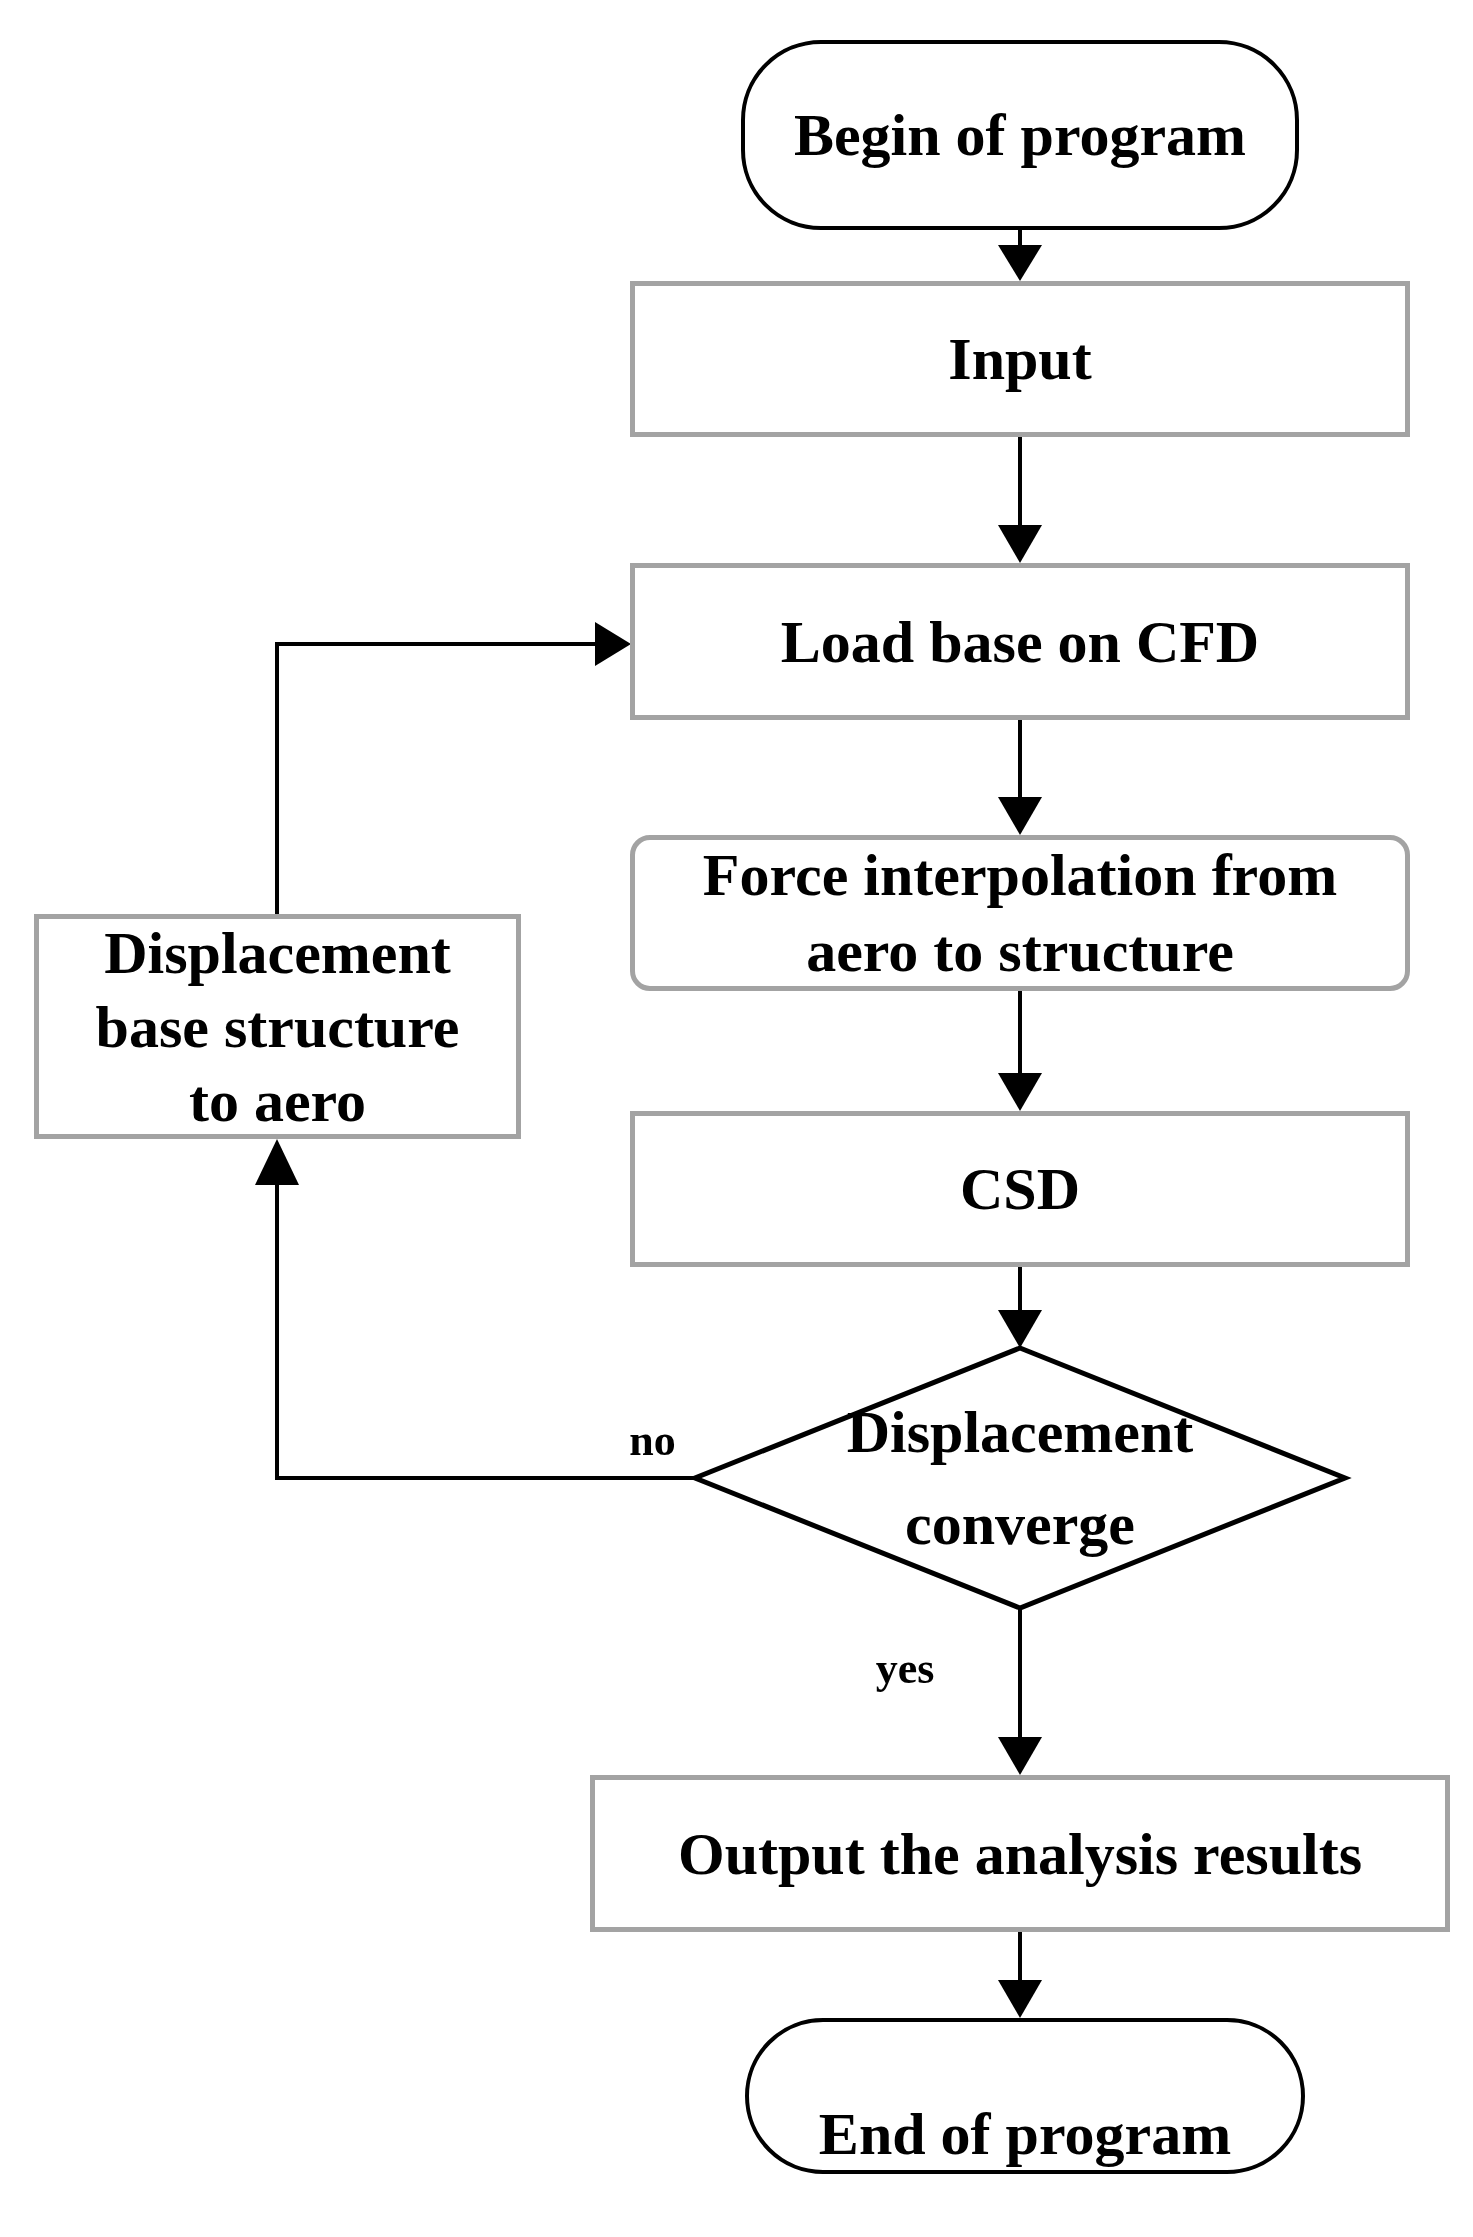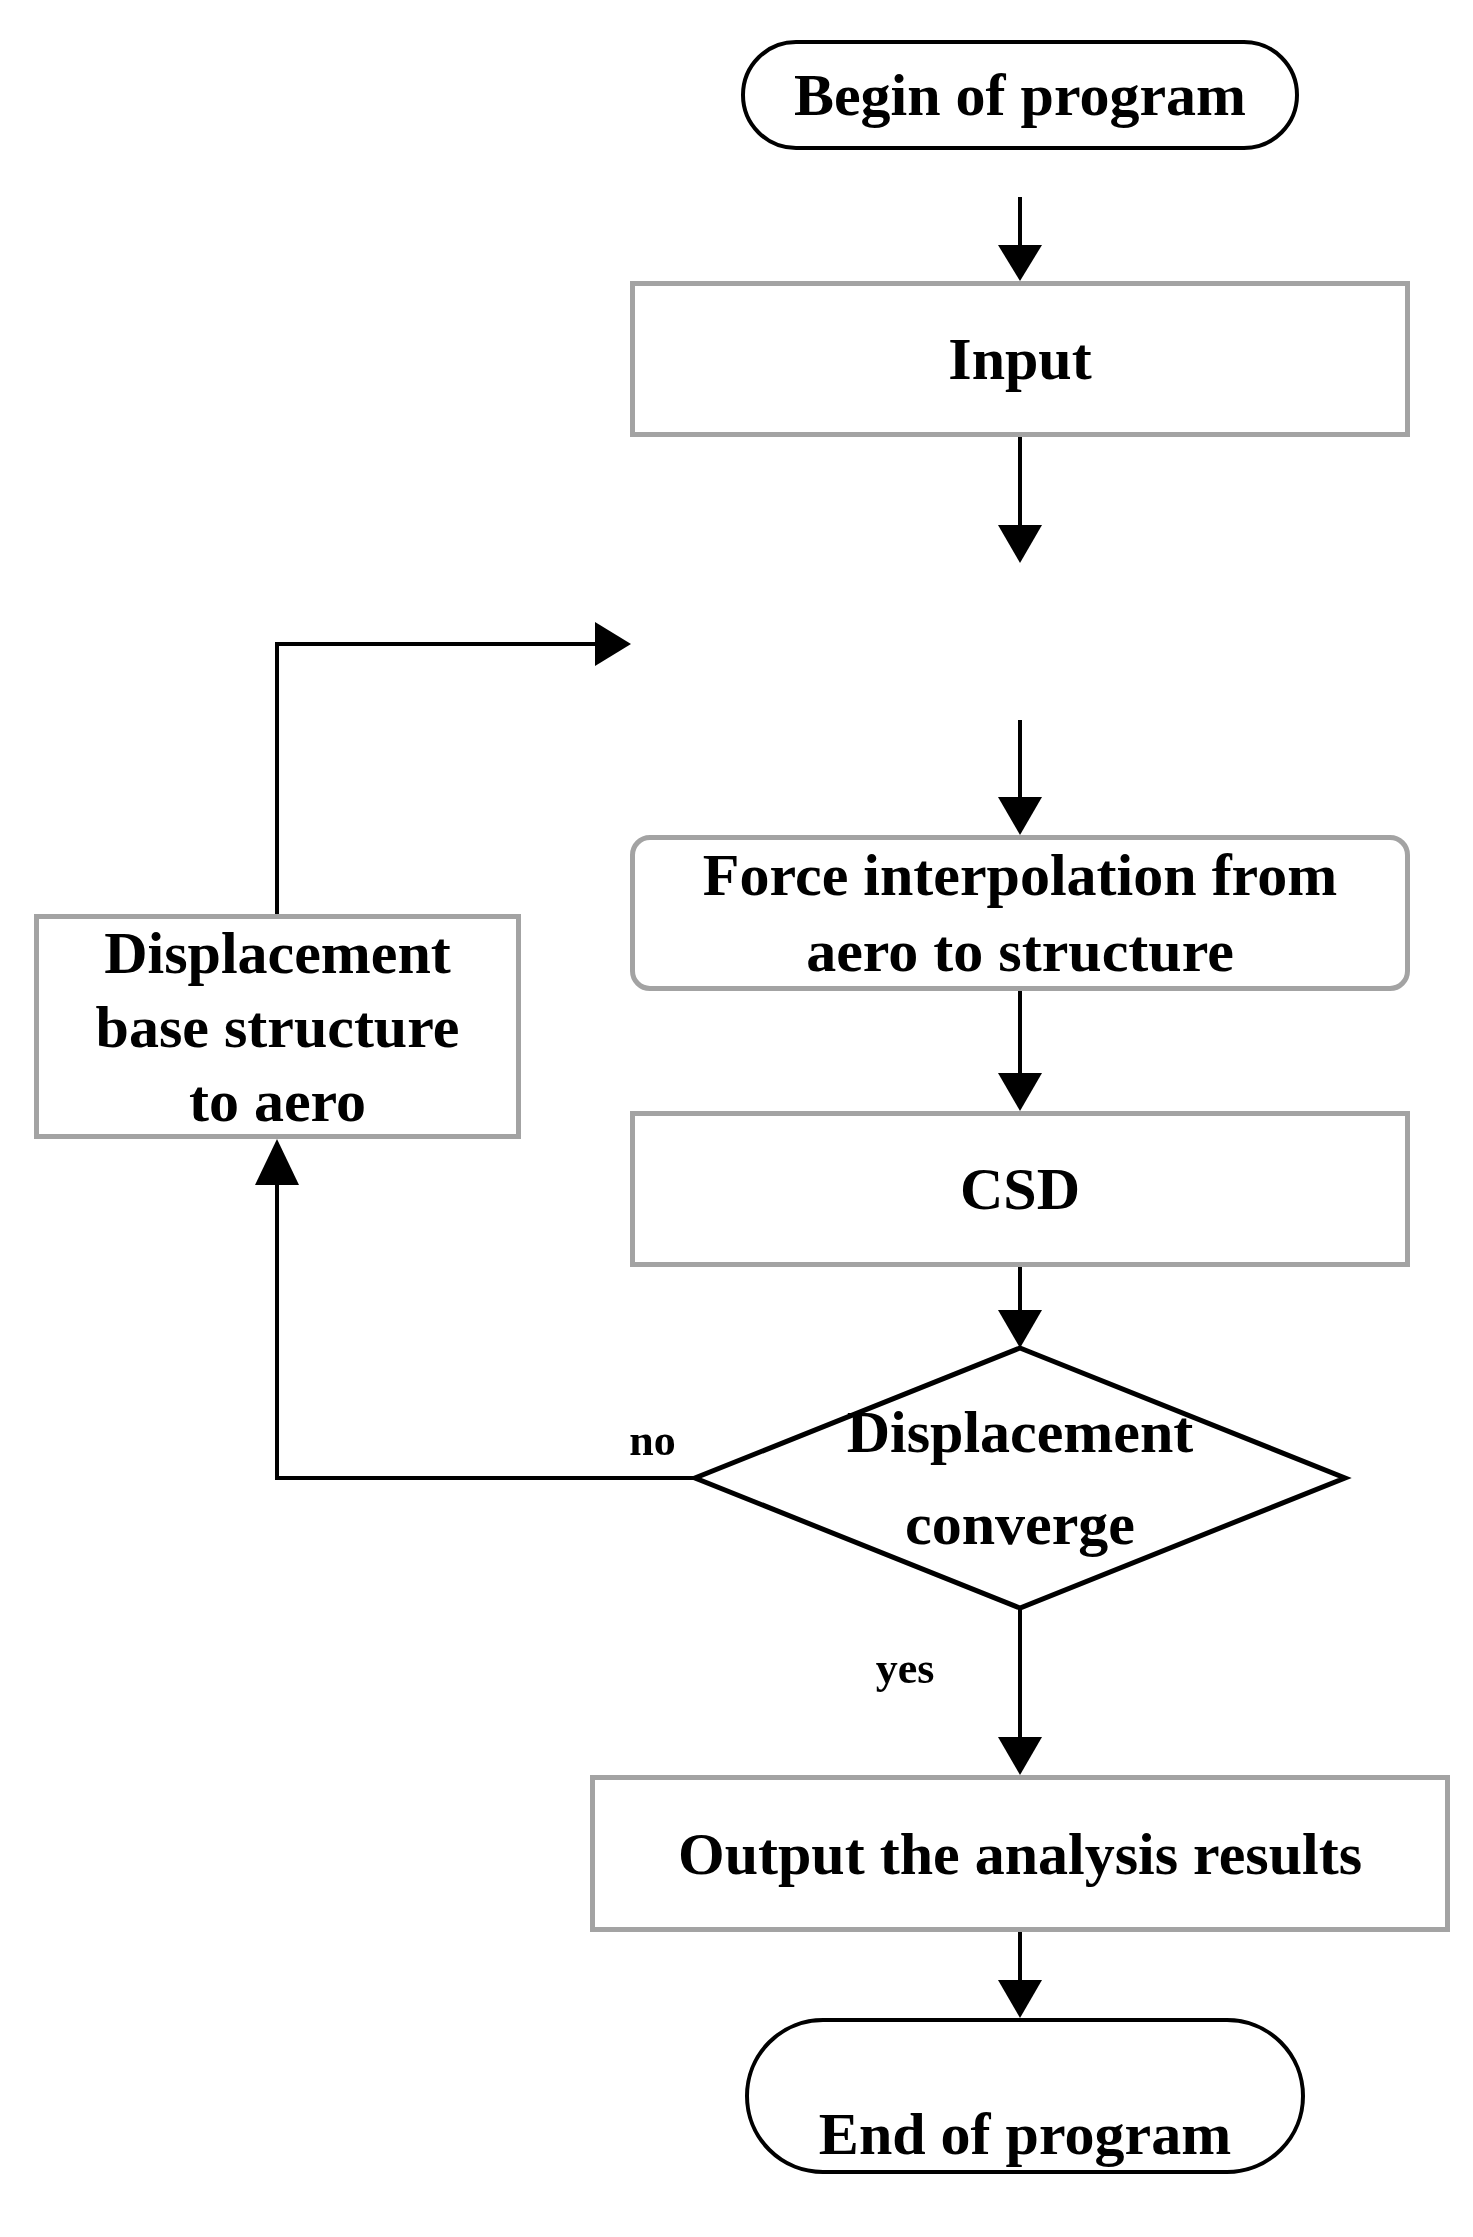--- a/index.html
+++ b/index.html
@@ -34,21 +34,21 @@
     justify-content: center;
     text-align: center;
     font-weight: 700;
     font-size: 60px;
     line-height: 1.2;
   }
   .rect { border: 5px solid #a3a3a3; }
   .terminator { border: 4px solid #000000; border-radius: 80px; }
 
   
-  .n-begin  { left: 741px;  top: 40px;   width: 558px; height: 110px; }
+  .n-begin  { left: 741px;  top: 40px;   width: 558px; height: 190px; }
   .n-input  { left: 630px;  top: 281px;  width: 780px; height: 156px; }
   .n-load   { left: 630px;  top: 563px;  width: 780px; height: 157px; }
   .n-force  { left: 630px;  top: 835px;  width: 780px; height: 156px; line-height: 76px; border-radius: 20px; }
   .n-csd    { left: 630px;  top: 1111px; width: 780px; height: 156px; }
   .n-disp   { left: 34px;   top: 914px;  width: 487px; height: 225px; line-height: 74px; }
   .n-output { left: 590px;  top: 1775px; width: 860px; height: 157px; }
   .n-end    { left: 745px;  top: 2018px; width: 560px; height: 156px; justify-content: flex-end; }
 
   .diamond-label {
     position: absolute;
@@ -115,20 +115,23 @@
   </svg>
 
   <div class="node terminator n-begin">
     <span class="line">Begin of program</span>
   </div>
 
   <div class="node rect n-input">
     <span class="line">Input</span>
   </div>
 
+  <div class="node rect n-load">
+    <span class="line">Load base on CFD</span>
+  </div>
 
   <div class="node rect n-force">
     <span class="line">Force interpolation from</span>
     <span class="line">aero to structure</span>
   </div>
 
   <div class="node rect n-csd">
     <span class="line">CSD</span>
   </div>
 

